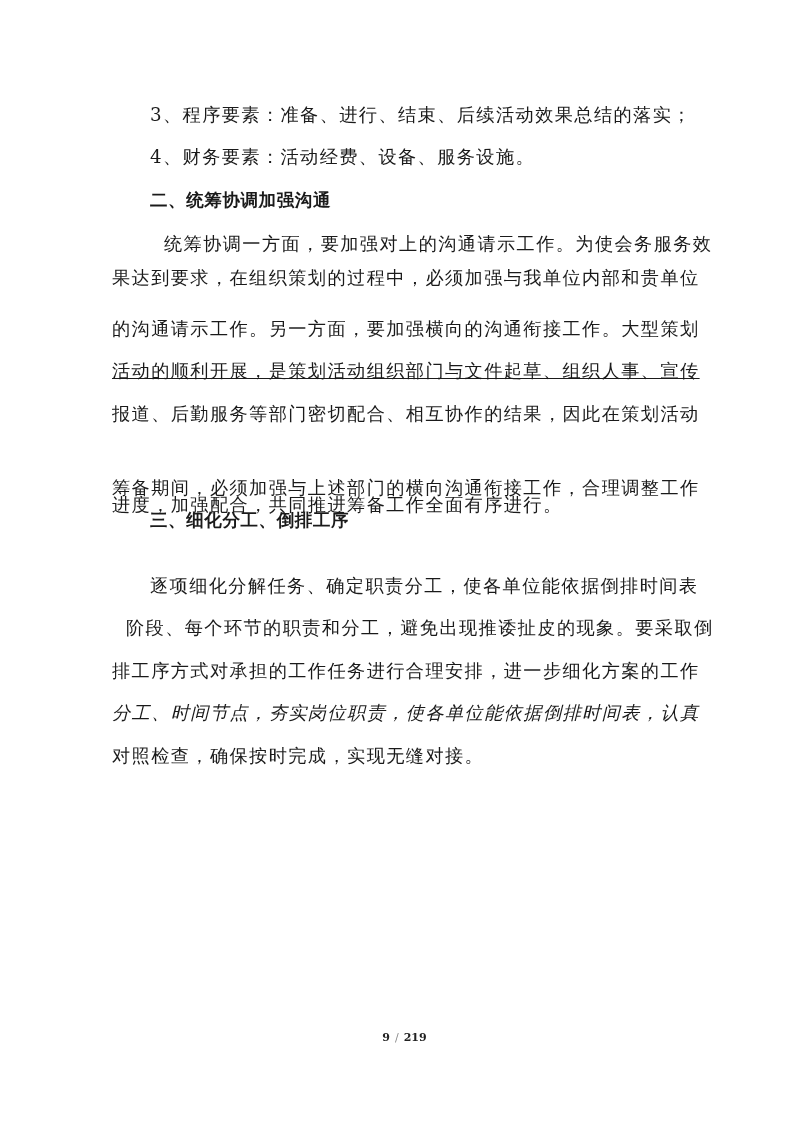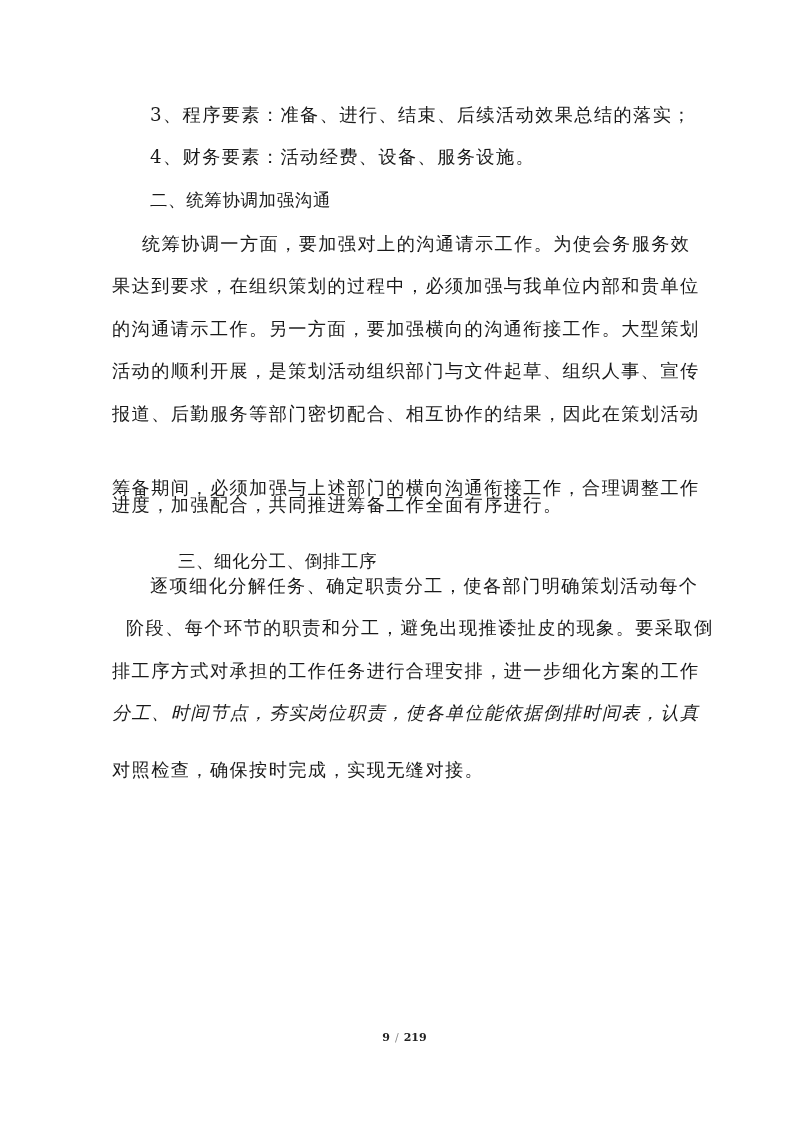--- a/index.html
+++ b/index.html
@@ -31,21 +31,21 @@
     .line {
       position: absolute;
       left: 0;
       white-space: nowrap;
       font-size: 18.2px;
       line-height: 24px;
       letter-spacing: 1.4px;
     }
     .heading {
       font-family: "DejaVu Sans", "Liberation Sans", sans-serif;
-      font-weight: normal;
+      font-weight: bold;
       font-size: 17.5px;
       letter-spacing: 0.6px;
     }
     .footer {
       position: absolute;
       left: 0;
       width: 793px;
       top: 1031px;
       text-align: center;
       font-family: "DejaVu Serif", "Liberation Serif", serif;
@@ -64,34 +64,34 @@
 <body>
 
 <div class="page">
   <div class="content">
 
     <div class="line" style="top:4px; left:38px;">3、程序要素：准备、进行、结束、后续活动效果总结的落实；</div>
     <div class="line" style="top:46px; left:38px;">4、财务要素：活动经费、设备、服务设施。</div>
 
     <div class="line heading" style="top:89px; left:38px;">二、统筹协调加强沟通</div>
 
-    <div class="line" style="top:133px; left:30px;">统筹协调一方面，要加强对上的沟通请示工作。为使会务服务效</div>
-    <div class="line" style="top:175px;">果达到要求，在组织策划的过程中，必须加强与我单位内部和贵单位</div>
+    <div class="line" style="top:133px; left:52px;">统筹协调一方面，要加强对上的沟通请示工作。为使会务服务效</div>
+    <div class="line" style="top:167px;">果达到要求，在组织策划的过程中，必须加强与我单位内部和贵单位</div>
     <div class="line" style="top:218px;">的沟通请示工作。另一方面，要加强横向的沟通衔接工作。大型策划</div>
-    <div class="line" style="top:260px;">活动的顺利开展，是策划活动组织部门与文件起草、组织人事、宣传</div>
+    <div class="line" style="top:260px;text-decoration:underline;">活动的顺利开展，是策划活动组织部门与文件起草、组织人事、宣传</div>
     <div class="line" style="top:303px;">报道、后勤服务等部门密切配合、相互协作的结果，因此在策划活动</div>
     <div class="line" style="top:345px;margin-top:32px;">筹备期间，必须加强与上述部门的横向沟通衔接工作，合理调整工作</div>
     <div class="line" style="top:388px;margin-top:6px;">进度，加强配合，共同推进筹备工作全面有序进行。</div>
 
-    <div class="line heading" style="top:450px; left:38px;margin-left:28px;">三、细化分工、倒排工序</div>
+    <div class="line heading" style="top:409px; left:38px;">三、细化分工、倒排工序</div>
 
-    <div class="line" style="top:475px; left:38px;">逐项细化分解任务、确定职责分工，使各部门明确策划活动每个</div>
+    <div class="line" style="top:475px; left:38px;">逐项细化分解任务、确定职责分工，使各单位能依据倒排时间表</div>
     <div class="line" style="top:517px;margin-left:14px;">阶段、每个环节的职责和分工，避免出现推诿扯皮的现象。要采取倒</div>
     <div class="line" style="top:560px;">排工序方式对承担的工作任务进行合理安排，进一步细化方案的工作</div>
     <div class="line" style="top:602px;font-style:italic;">分工、时间节点，夯实岗位职责，使各单位能依据倒排时间表，认真</div>
-    <div class="line" style="top:659px;">对照检查，确保按时完成，实现无缝对接。</div>
+    <div class="line" style="top:645px;">对照检查，确保按时完成，实现无缝对接。</div>
 
   </div>
 
   <div class="footer">
     <span>9</span><span class="sep">/</span><span>219</span>
   </div>
 </div>
 
 </body></html>

